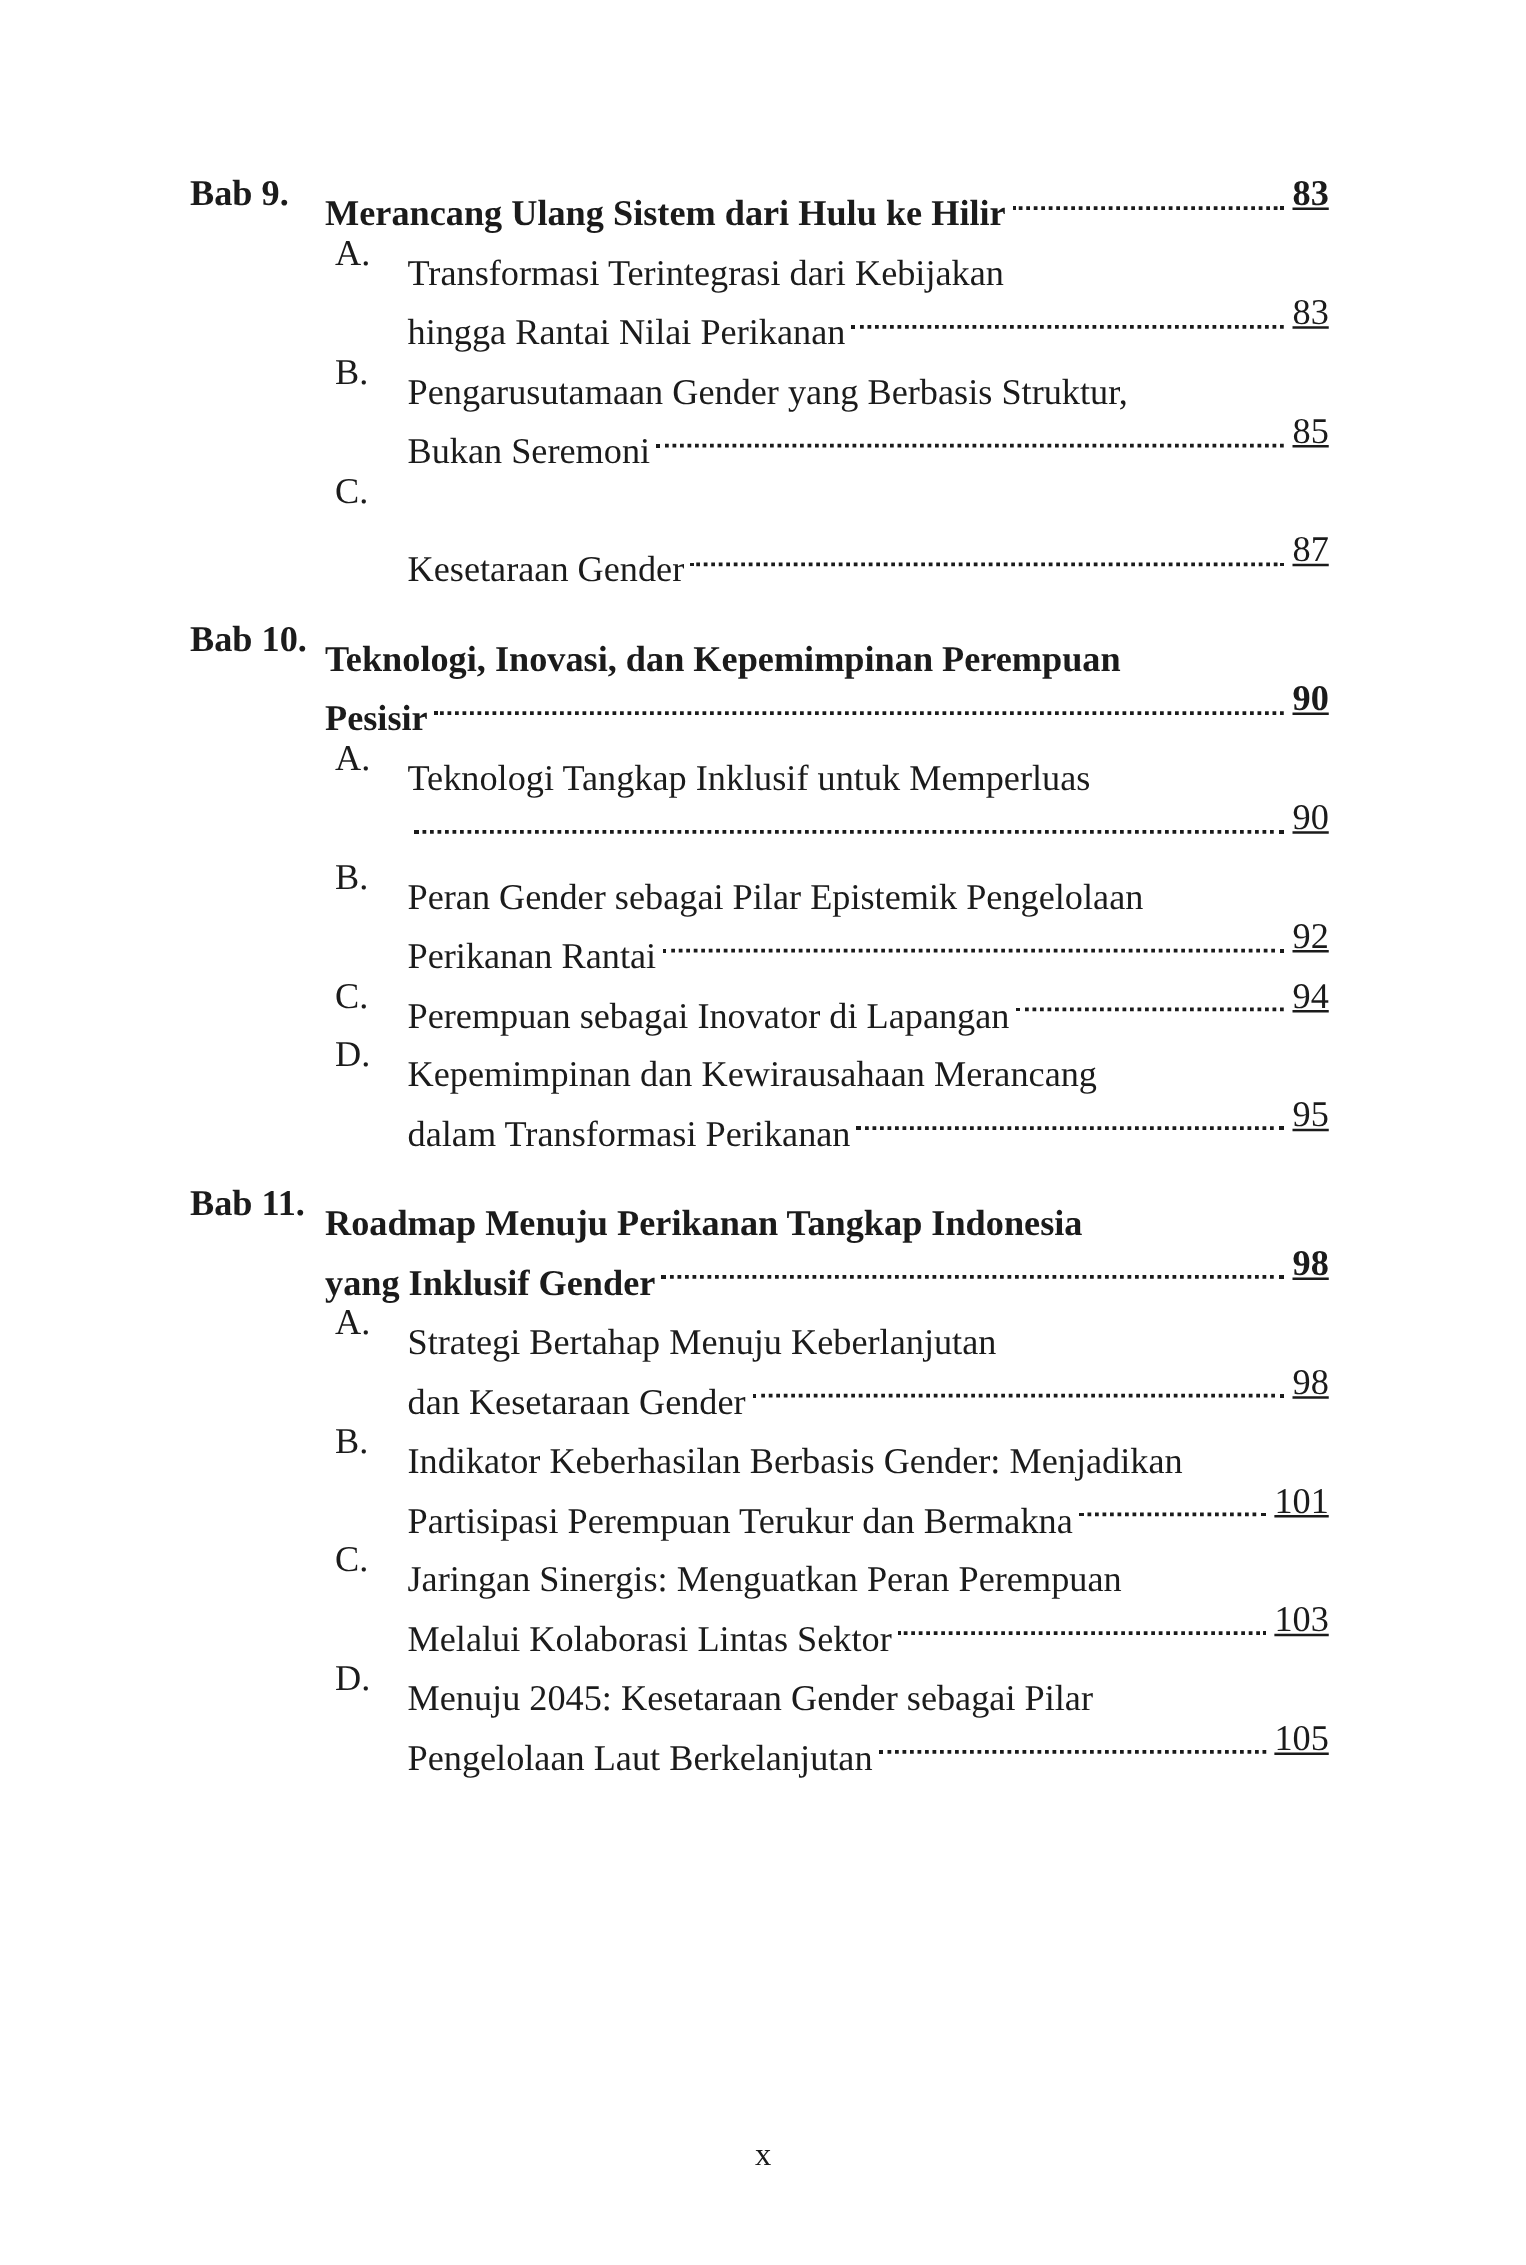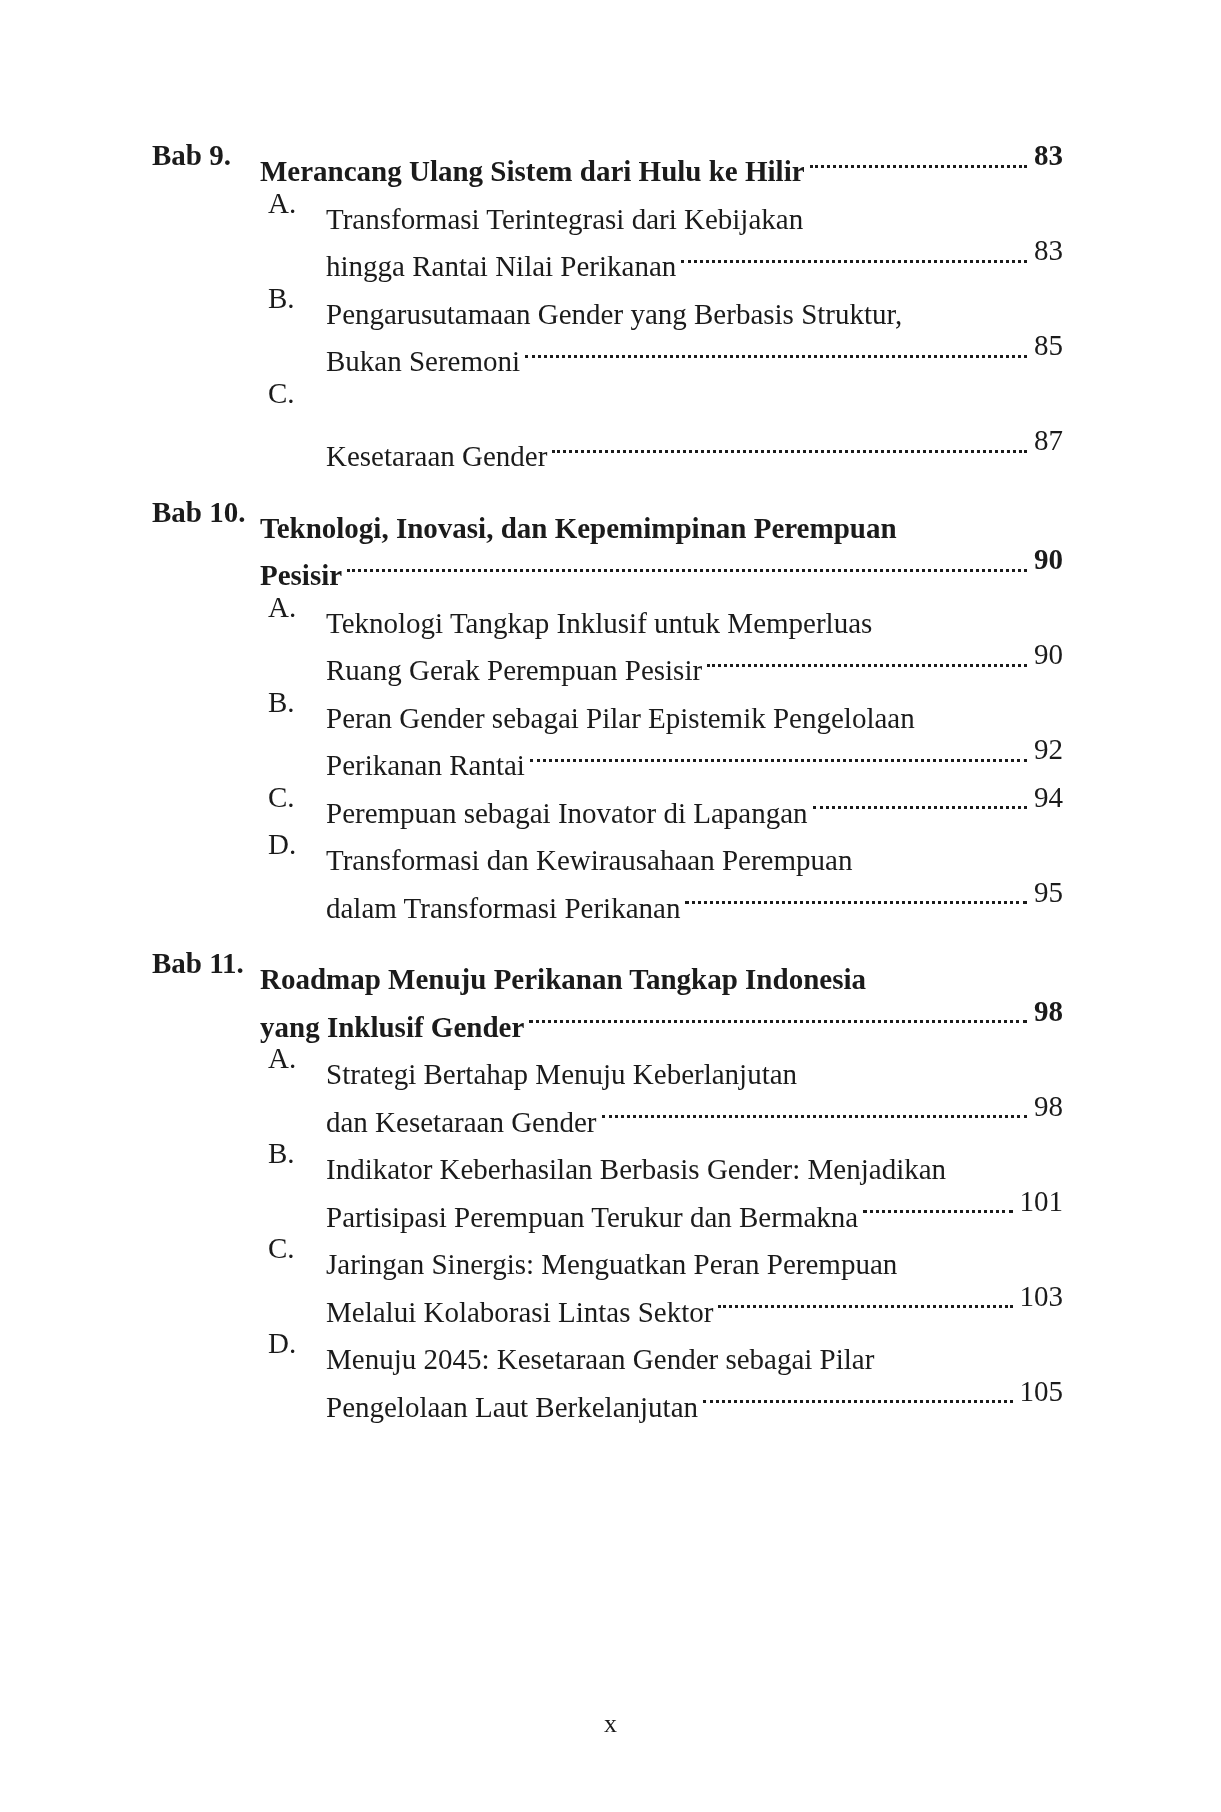--- a/index.html
+++ b/index.html
@@ -38,21 +38,21 @@
     box-sizing: border-box;
   }
   .entry-text { flex: 0 0 auto; margin-top: 32px; }
   .leader {
     flex: 1 1 auto;
     min-width: 18px;
     border-bottom: 3px dotted #1b1b1b;
     align-self: flex-end;
     margin: 0 7px 12px 5px;
   }
-  .page-num { flex: 0 0 auto; }
+  .page-num { flex: 0 0 auto; text-decoration: underline; }
   .page-footer {
     position: absolute;
     top: 1700px;
     left: 0;
     width: 100%;
     text-align: center;
     font-size: 26px;
     line-height: 47.5px;
   }
 </style>
@@ -116,21 +116,20 @@
           <span class="page-num">90</span>
         </div>
         <div class="row">
           <span class="col-bab"></span>
           <span class="col-letter">A.</span>
           <span class="entry-text">Teknologi Tangkap Inklusif untuk Memperluas</span>
         </div>
         <div class="row">
           <span class="col-bab"></span>
           <span class="col-letter"></span>
-          <span class="entry-text">Ruang Gerak Perempuan Pesisir</span>
           <span class="leader"></span>
           <span class="page-num">90</span>
         </div>
         <div class="row">
           <span class="col-bab"></span>
           <span class="col-letter">B.</span>
           <span class="entry-text">Peran Gender sebagai Pilar Epistemik Pengelolaan</span>
         </div>
         <div class="row">
           <span class="col-bab"></span>
@@ -142,21 +141,21 @@
         <div class="row">
           <span class="col-bab"></span>
           <span class="col-letter">C.</span>
           <span class="entry-text">Perempuan sebagai Inovator di Lapangan</span>
           <span class="leader"></span>
           <span class="page-num">94</span>
         </div>
         <div class="row">
           <span class="col-bab"></span>
           <span class="col-letter">D.</span>
-          <span class="entry-text">Transformasi dan Kewirausahaan Perempuan</span>
+          <span class="entry-text">Kepemimpinan dan Kewirausahaan Merancang</span>
         </div>
         <div class="row">
           <span class="col-bab"></span>
           <span class="col-letter"></span>
           <span class="entry-text">dalam Transformasi Perikanan</span>
           <span class="leader"></span>
           <span class="page-num">95</span>
         </div>
       </section>
       <section class="chapter">

